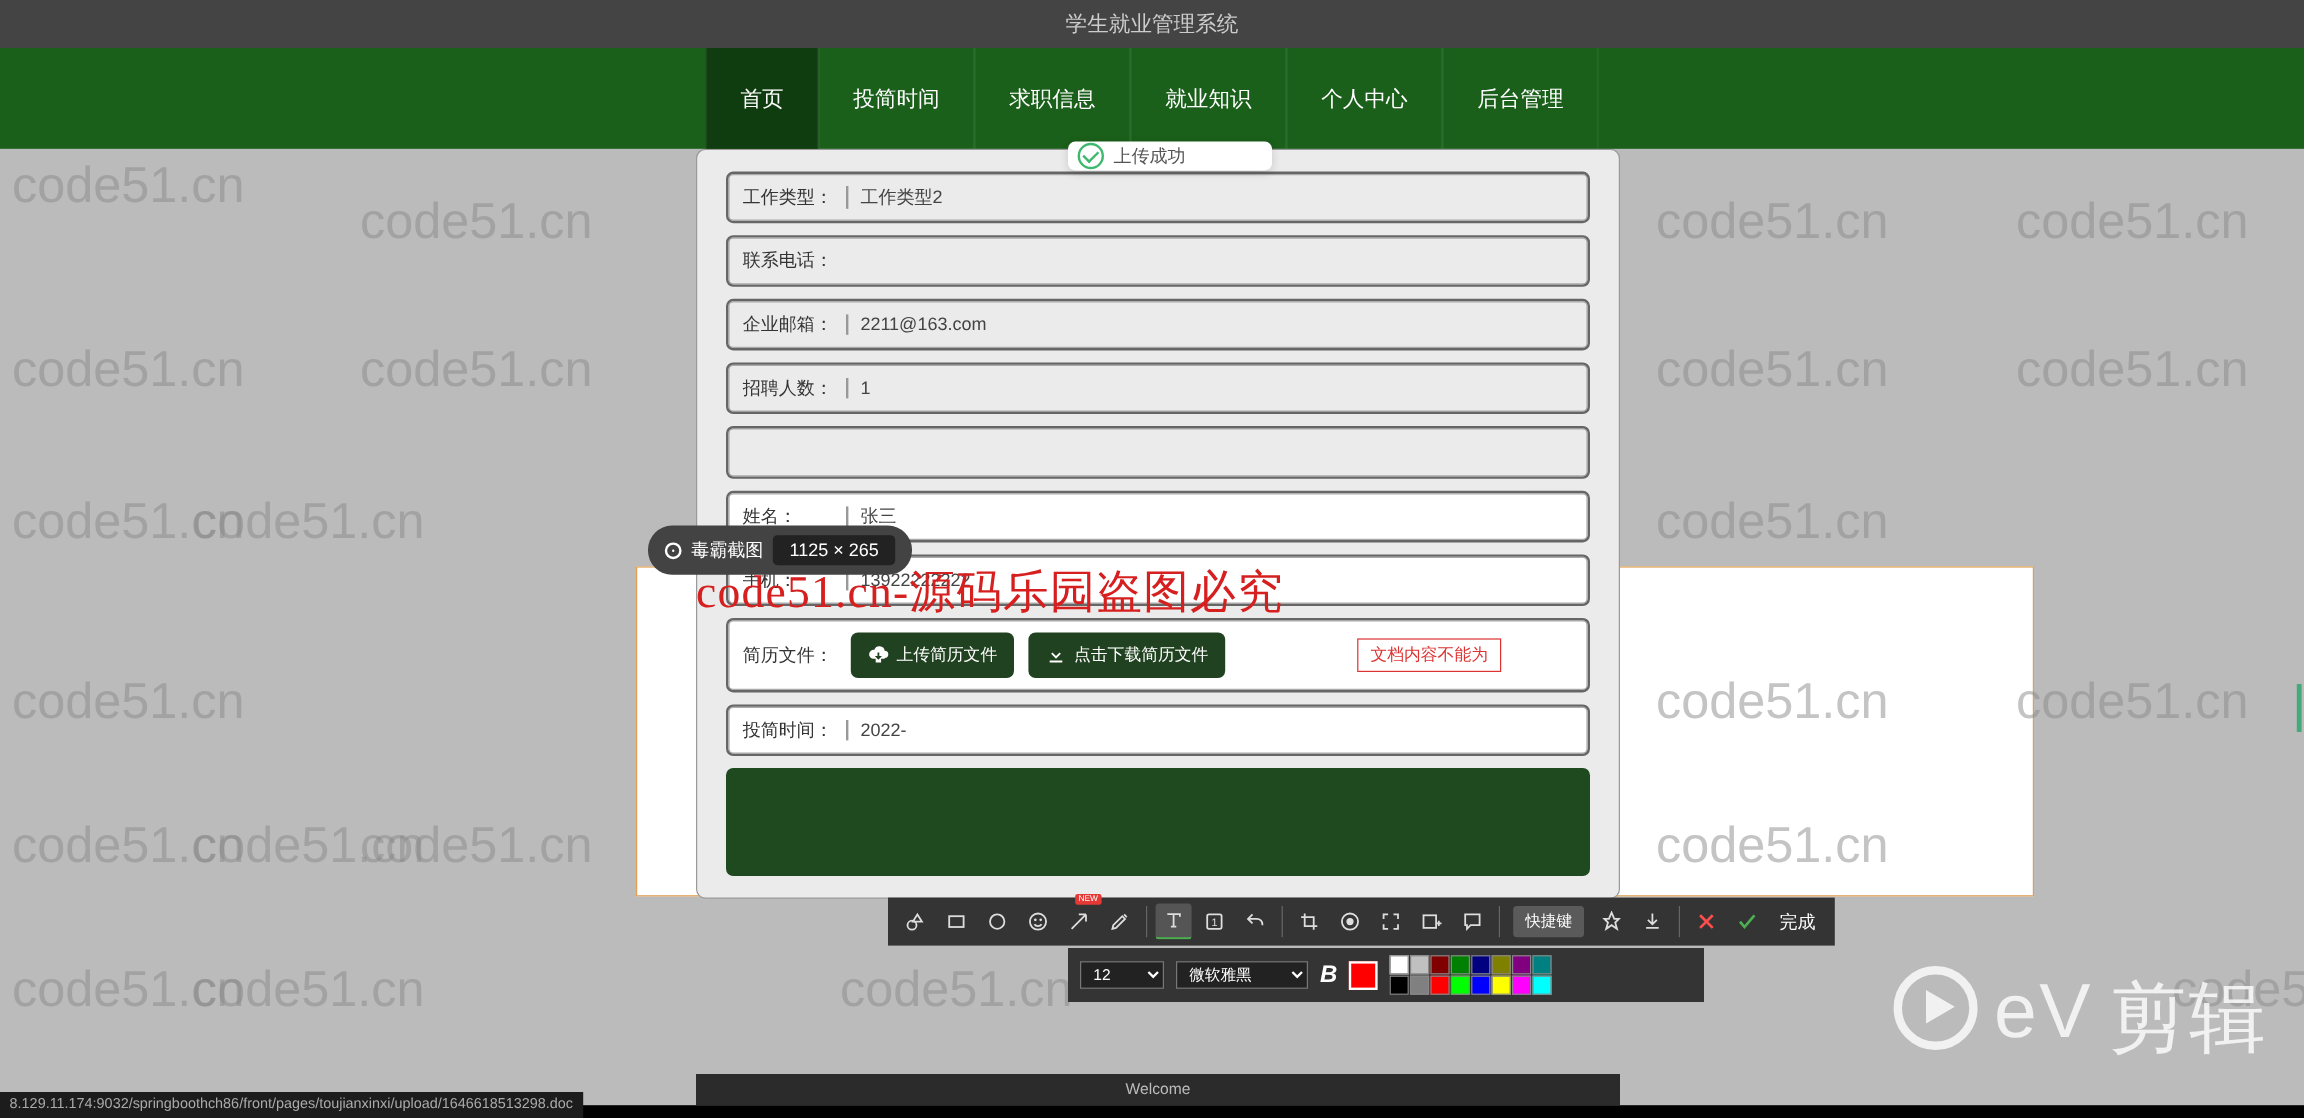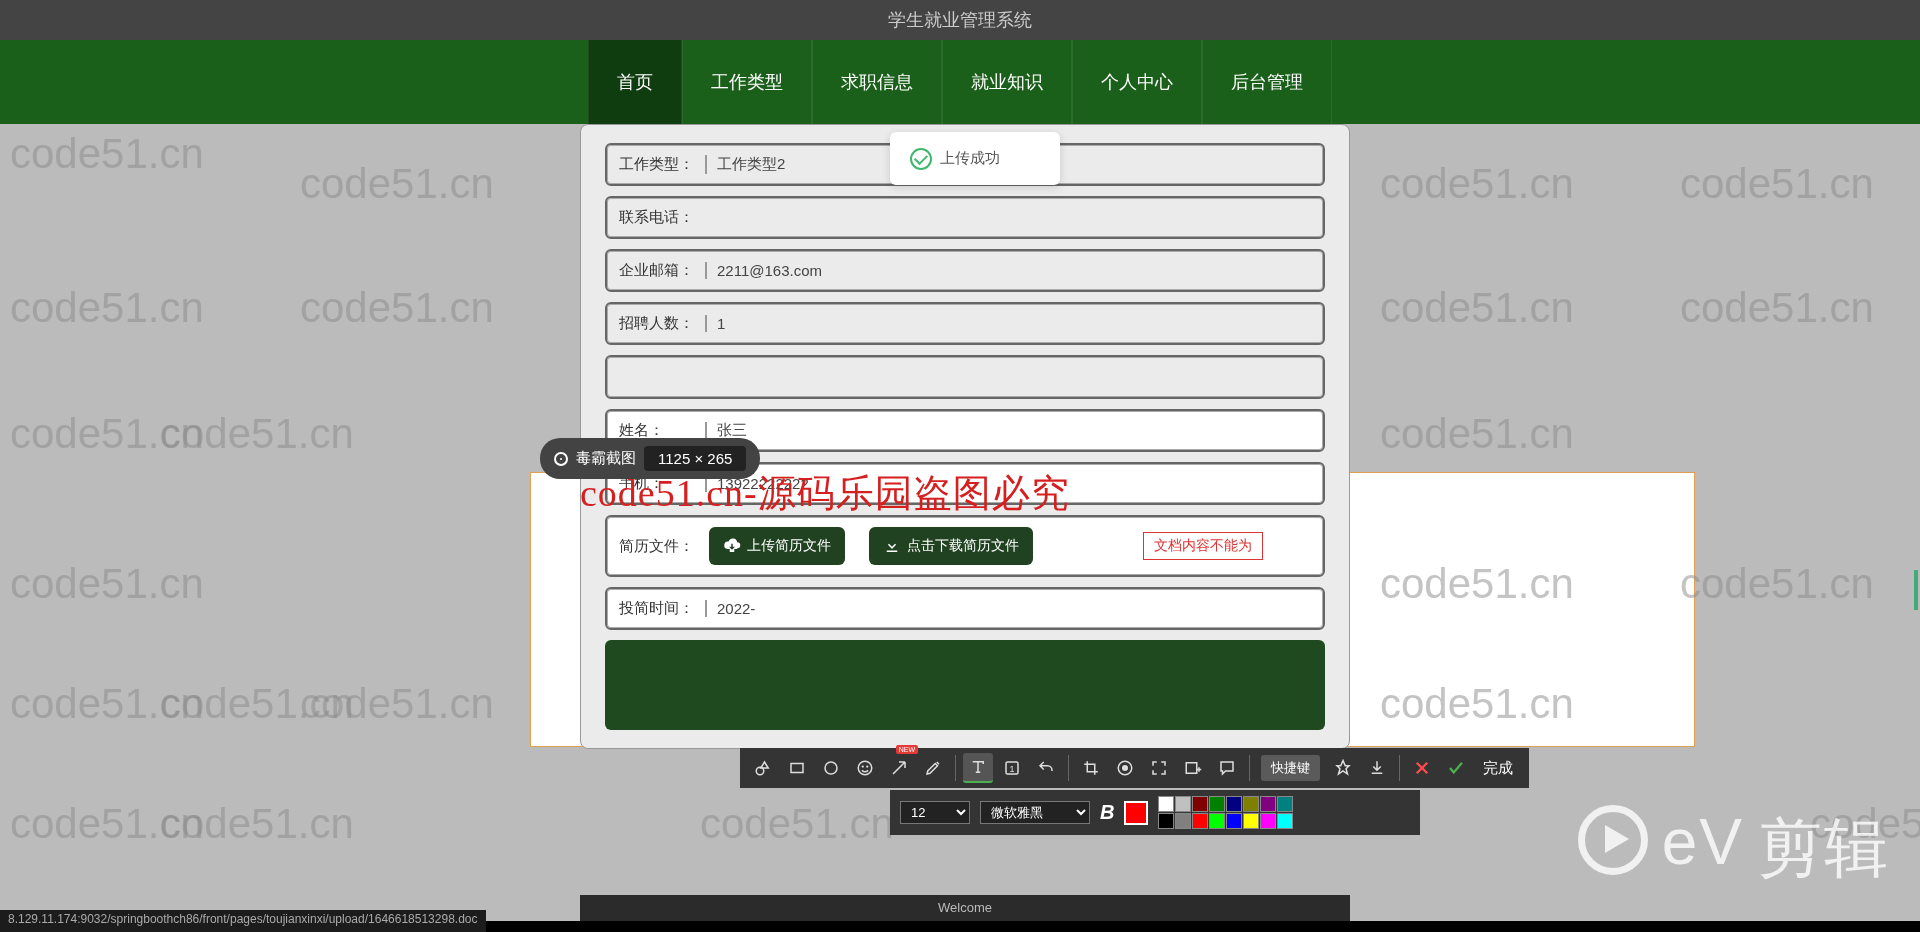--- a/index.html
+++ b/index.html
@@ -4,29 +4,29 @@
 <style>
 *{margin:0;padding:0;box-sizing:border-box;font-family:"Microsoft YaHei",Arial,sans-serif}
 body{width:1920px;height:932px;background:#bbb;overflow:hidden;position:relative}
 .watermark{position:absolute;top:0;left:0;width:100%;height:100%;pointer-events:none;z-index:1}
 .wm{position:absolute;color:#8a8a8a;font-size:42px;font-weight:400;opacity:.5}
 .top-bar{position:absolute;top:0;left:0;right:0;height:40px;background:#444;color:#ccc;text-align:center;line-height:40px;font-size:18px;z-index:3}
 .nav-bar{position:absolute;top:40px;left:0;right:0;height:84px;background:#1a5f1a;z-index:3;display:flex;justify-content:center;align-items:center}
 .nav-item{color:#fff;padding:0 28px;height:84px;line-height:84px;font-size:18px;cursor:pointer;border-left:1px solid rgba(255,255,255,.08);border-right:1px solid rgba(255,255,255,.08)}
 .nav-item.active{background:#0f3d0f}
 .form-panel{position:absolute;left:580px;top:124px;width:770px;background:#ecebeb;border:1px solid #999;border-radius:8px;z-index:2;padding:8px 24px}
-.toast{position:absolute;left:890px;top:132px;width:170px;height:53px;background:#fff;border-radius:6px;display:flex;align-items:center;padding:0 20px;font-size:15px;color:#555;z-index:4;box-shadow:0 2px 8px rgba(0,0,0,.15)}
+.toast{position:absolute;left:890px;top:118px;width:170px;height:24px;background:#fff;border-radius:6px;display:flex;align-items:center;padding:0 8px;font-size:15px;color:#555;z-index:4;box-shadow:0 2px 8px rgba(0,0,0,.15)}
 .toast-icon{width:22px;height:22px;border:2px solid #3db86d;border-radius:50%;margin-right:8px;position:relative}
 .toast-icon:after{content:"";position:absolute;left:5px;top:2px;width:6px;height:10px;border-right:2px solid #3db86d;border-bottom:2px solid #3db86d;transform:rotate(45deg)}
 .field{display:flex;align-items:center;border:2px solid #666;border-radius:6px;margin:10px 0;padding:10px 12px;background:#ecebeb;box-shadow:inset 0 0 0 1px #aaa}
 .field.white{background:#fff}
 .field-label{width:80px;font-size:15px;color:#333}
 .field-input{flex:1;border:none;background:transparent;font-size:15px;color:#444;outline:none;border-left:2px solid #999;padding-left:10px;margin-left:6px}
 .field-text{flex:1;font-size:15px;color:#444;border-left:2px solid #999;padding-left:10px;margin-left:6px}
-.btn-group{display:flex;gap:24px}
+.btn-group{display:flex;gap:12px}
 .btn-dark{background:#214221;color:#fff;border:none;border-radius:6px;padding:10px 14px;font-size:14px;cursor:pointer;display:flex;align-items:center;gap:6px}
 .err-box{border:1px solid #d33;color:#d33;font-size:14px;padding:4px 10px;margin-left:100px}
 .sel-region{position:absolute;left:530px;top:472px;width:1165px;height:275px;background:#fff;z-index:0;border:1px solid #e0a050}
 .sel-label{position:absolute;left:540px;top:438px;background:#434343;color:#fff;padding:8px 14px;border-radius:20px;font-size:15px;z-index:6;display:flex;align-items:center;gap:8px}
 .pin-ico{display:inline-block;width:14px;height:14px;border:2px solid #fff;border-radius:50%;position:relative}
 .pin-ico:after{content:"";position:absolute;left:4px;top:4px;width:2px;height:2px;background:#fff;border-radius:50%}
 .sel-dim{background:#222;color:#fff;padding:4px 14px;border-radius:4px;margin-left:0}
 .red-overlay{position:absolute;left:580px;top:468px;color:#d62020;font-size:38px;font-weight:500;z-index:7;letter-spacing:1px;font-family:SimSun,serif}
 .tool-bar{position:absolute;left:740px;top:748px;z-index:10;display:flex;align-items:flex-start}
 .tool-row{background:#343434;height:40px;display:flex;align-items:center;padding:0 8px;gap:4px}
@@ -80,21 +80,21 @@
 <span class="wm" style="left:960px;top:410px">code51.cn</span>
 <span class="wm" style="left:700px;top:800px">code51.cn</span>
 </div>
 
 <div class="top-bar">
 <span>学生就业管理系统</span>
 </div>
 
 <div class="nav-bar">
 <div class="nav-item active">首页</div>
-<div class="nav-item">工作类型</div>
+<div class="nav-item">投简时间</div>
 <div class="nav-item">求职信息</div>
 <div class="nav-item">就业知识</div>
 <div class="nav-item">个人中心</div>
 <div class="nav-item">后台管理</div>
 </div>
 
 <div class="toast">
 <span class="toast-icon"></span>
 <span>上传成功</span>
 </div>

